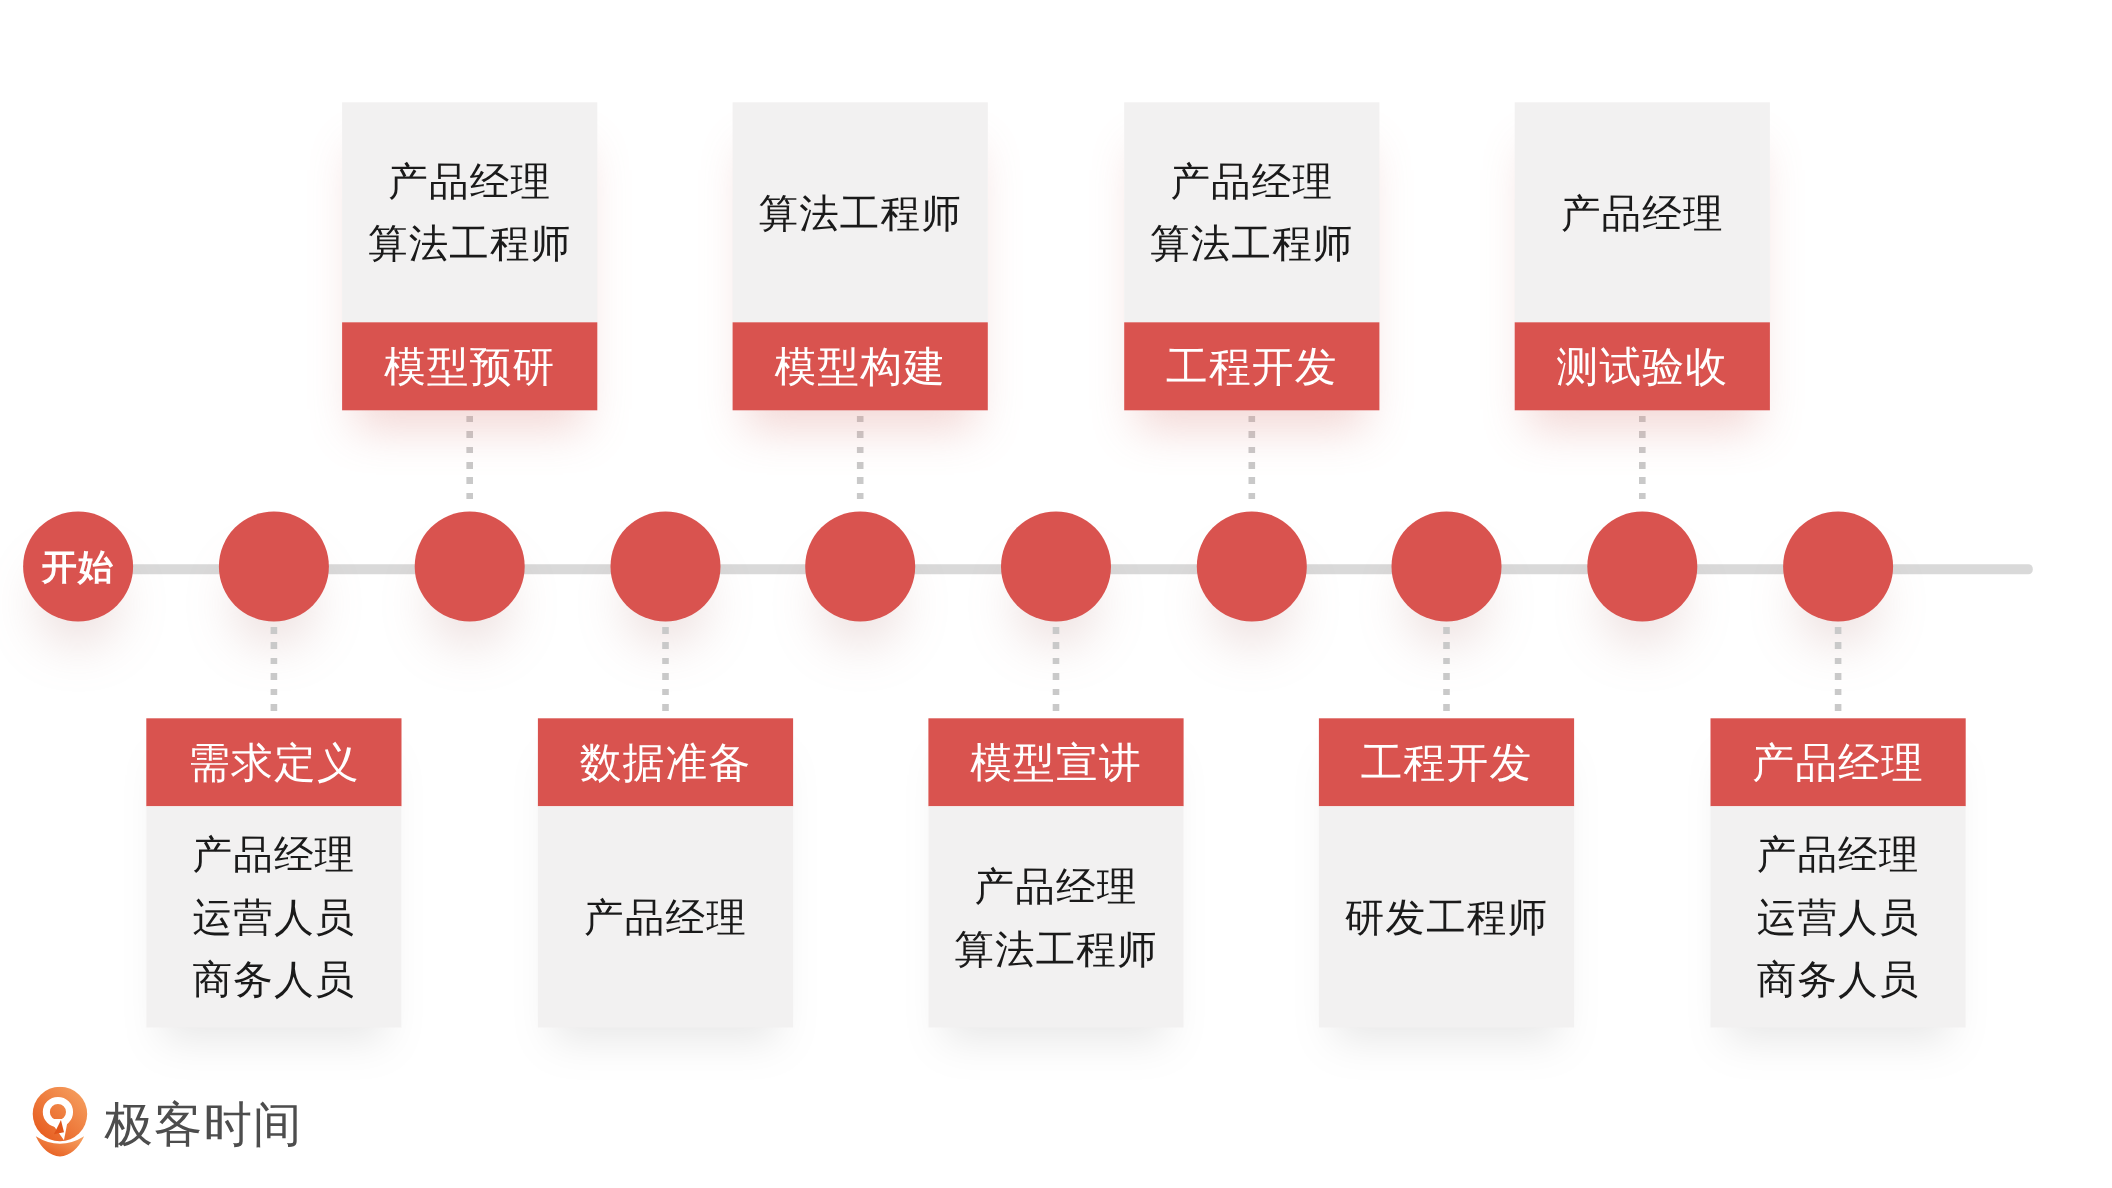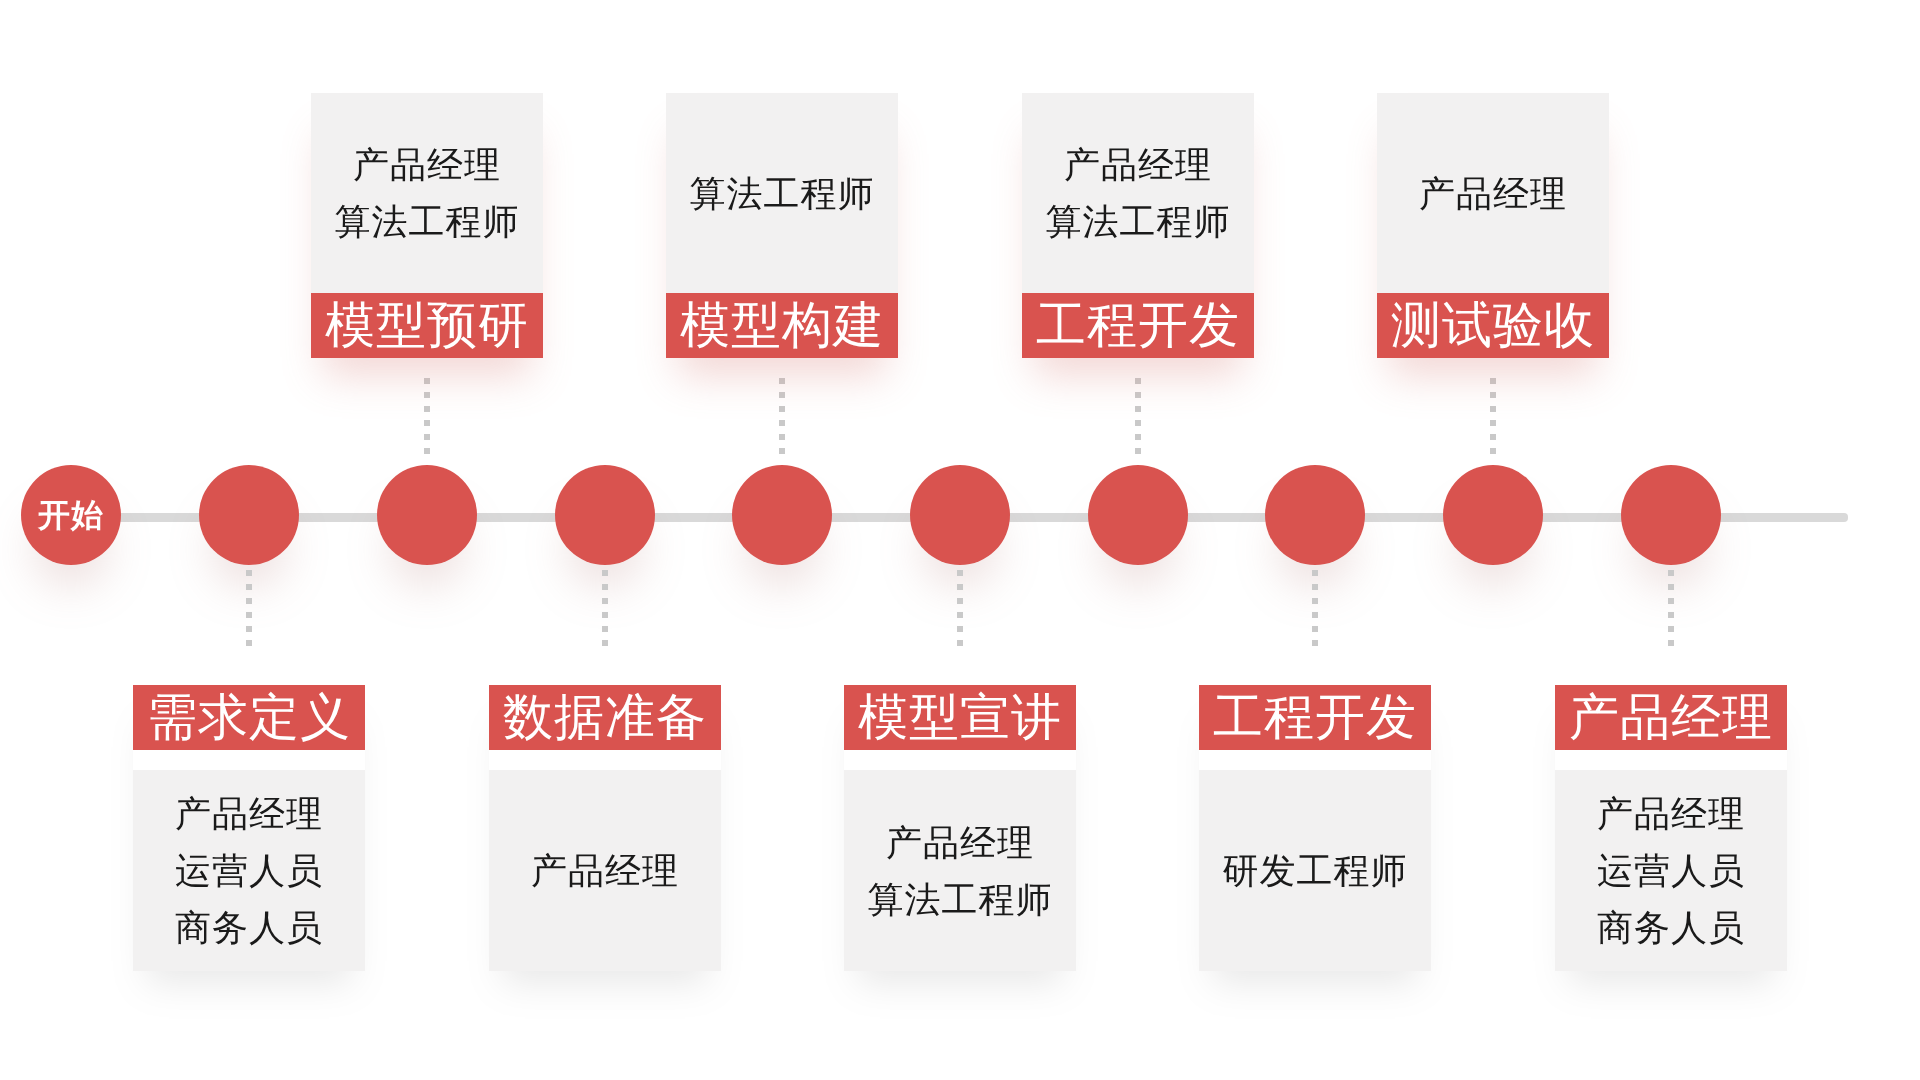--- a/index.html
+++ b/index.html
@@ -39,25 +39,25 @@
       var(--dot-gray,#C9C9C9) 0 6px, transparent 6px 14px);
   }
   .connector.top-side{top:378px;height:82px;}
   .connector.bottom-side{top:570px;height:80px;}
 
   
   .stage{
     position:absolute;width:232px;display:flex;flex-direction:column;
   }
   .stage.top{top:93px;box-shadow:0 30px 38px -12px rgba(215,125,120,0.30);}
-  .stage.bottom{top:685px;box-shadow:0 26px 34px -14px rgba(130,130,130,0.18);gap:20px;}
+  .stage.bottom{top:653px;box-shadow:0 26px 34px -14px rgba(130,130,130,0.18);}
   .stage .bar{
-    height:65px;background:var(--accent-red,#D9534F);
+    height:80px;background:var(--accent-red,#D9534F);
     display:flex;align-items:center;justify-content:center;
-    color:#fff;font-size:50px;font-weight:500;letter-spacing:1px;
+    color:#fff;font-size:38px;font-weight:500;letter-spacing:1px;
   }
   .stage .roles{
     background:var(--box-gray,#F2F1F1);
     display:flex;flex-direction:column;align-items:center;justify-content:center;
   }
   .stage.top .roles{height:200px;}
   .stage.bottom .roles{height:201px;}
   .stage .role{
     color:var(--text-dark,#1A1A1A);font-size:36px;line-height:57px;
     letter-spacing:1px;white-space:nowrap;
@@ -166,14 +166,32 @@
 
   <div class="stage bottom" style="left:1555px">
     <div class="bar">产品经理</div>
     <div class="roles">
       <div class="role">产品经理</div>
       <div class="role">运营人员</div>
       <div class="role">商务人员</div>
     </div>
   </div>
 
+  <div class="footer">
+    <span>
+      <svg width="57" height="66" viewBox="0 0 60 72" aria-hidden="true">
+        <defs>
+          <linearGradient id="og" x1="1" y1="0" x2="0" y2="1">
+            <stop offset="0" stop-color="#F7A565"></stop>
+            <stop offset="1" stop-color="#E55417"></stop>
+          </linearGradient>
+        </defs>
+        <circle cx="30" cy="27" r="27" fill="url(#og)"></circle>
+        <path d="M6 49 Q30 64 54 49 Q45 68 30 69 Q15 68 6 49 Z" fill="url(#og)"></path>
+        <path d="M19 32 L38 32 L34 53 Z" fill="#ffffff"></path>
+        <circle cx="28" cy="25" r="11.5" fill="none" stroke="#ffffff" stroke-width="7"></circle>
+        <path d="M24 47 L31 33 L34 45 Z" fill="#E0551B"></path>
+      </svg>
+    </span>
+    <span class="logo-text">极客时间</span>
+  </div>
 
 </div>
 
 </body></html>

